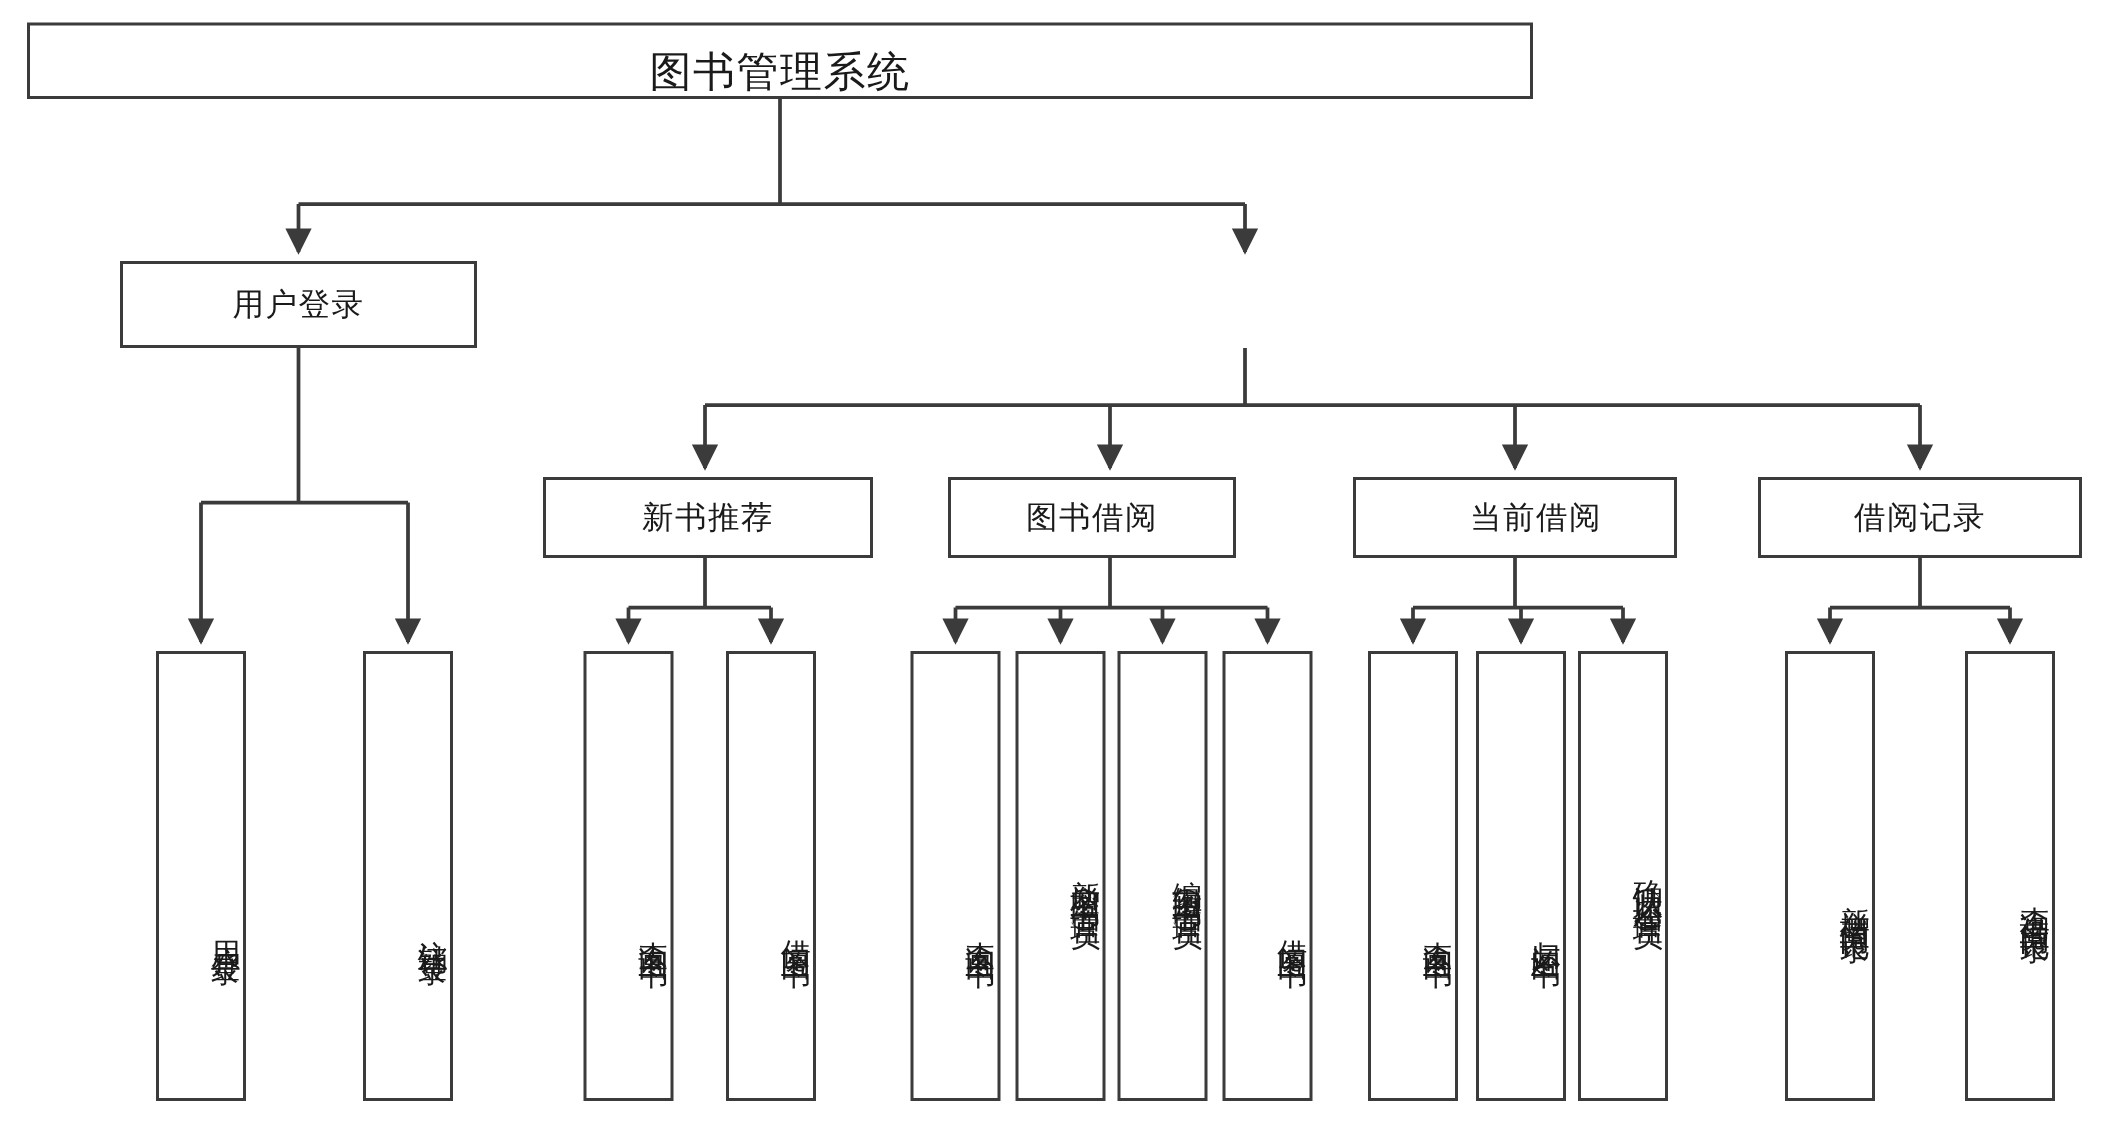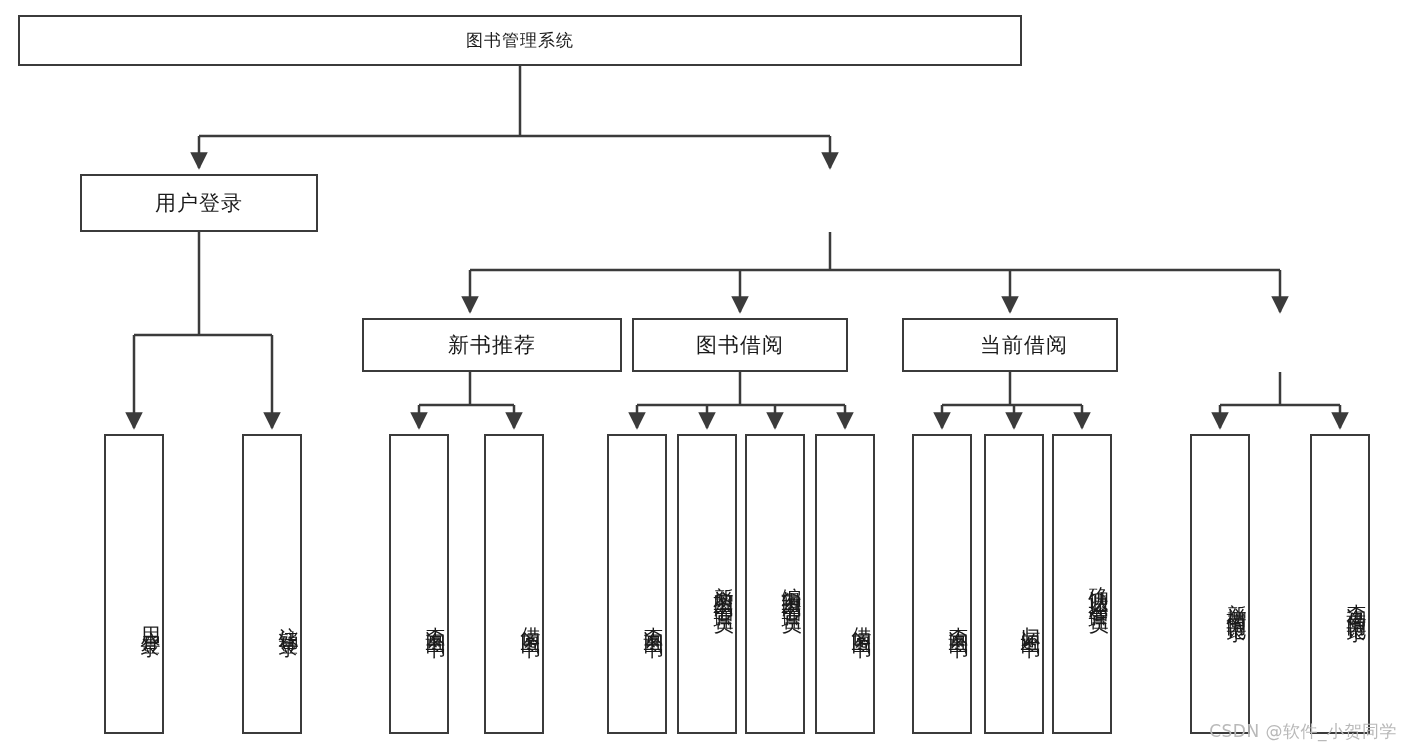--- a/index.html
+++ b/index.html
@@ -37,21 +37,22 @@
     writing-mode: vertical-rl;
     text-orientation: upright;
     font-size: 20px;
     letter-spacing: 4px;
     line-height: 1.1;
     padding-top: 16px;
     align-items: flex-start;
     justify-content: center;
   }
   .node.root {
-    font-size: 17px;
+    font-size: 28px;
+    align-items: flex-end;
   }
   .edges {
     position: absolute;
     left: 0;
     top: 0;
     width: 1405px;
     height: 747px;
     pointer-events: none;
   }
   .watermark {
@@ -121,28 +122,31 @@
   </svg>
 
   <div class="node horiz root" style="left:18px; top:15px; width:1004px; height:51px;">
     <span>图书管理系统</span>
   </div>
 
   <div class="node horiz" style="left:80px; top:174px; width:238px; height:58px;">
     <span>用户登录</span>
   </div>
 
-  <div class="node horiz" style="left:362px; top:318px; width:260px; height:54px;">
+  <div class="node horiz" style="left:362px; top:318px; width:220px; height:54px;">
     <span>新书推荐</span>
   </div>
-  <div class="node horiz" style="left:632px; top:318px; width:216px; height:54px;">
+  <div class="node horiz" style="left:632px; top:318px; width:192px; height:54px;">
     <span>图书借阅</span>
   </div>
   <div class="node horiz" style="left:902px; top:318px; width:216px; height:54px;padding-left:28px;">
     <span>当前借阅</span>
+  </div>
+  <div class="node horiz" style="left:1172px; top:318px; width:216px; height:54px;">
+    <span>借阅记录</span>
   </div>
 
   <div class="node vert" style="left:104px; top:434px; width:60px; height:300px; padding-top:70px;">
     <span>用户登录</span>
   </div>
   <div class="node vert" style="left:242px; top:434px; width:60px; height:300px; padding-top:70px;">
     <span>注销登录</span>
   </div>
 
   <div class="node vert" style="left:389px; top:434px; width:60px; height:300px; padding-top:70px;">
@@ -175,15 +179,14 @@
     <span>确认归还（管理员）</span>
   </div>
 
   <div class="node vert" style="left:1190px; top:434px; width:60px; height:300px; padding-top:32px;">
     <span>新增借阅记录</span>
   </div>
   <div class="node vert" style="left:1310px; top:434px; width:60px; height:300px; padding-top:32px;">
     <span>查询借阅记录</span>
   </div>
 
-  <div class="watermark">CSDN @软件_小贺同学</div>
 
 </div>
 
 </body></html>

